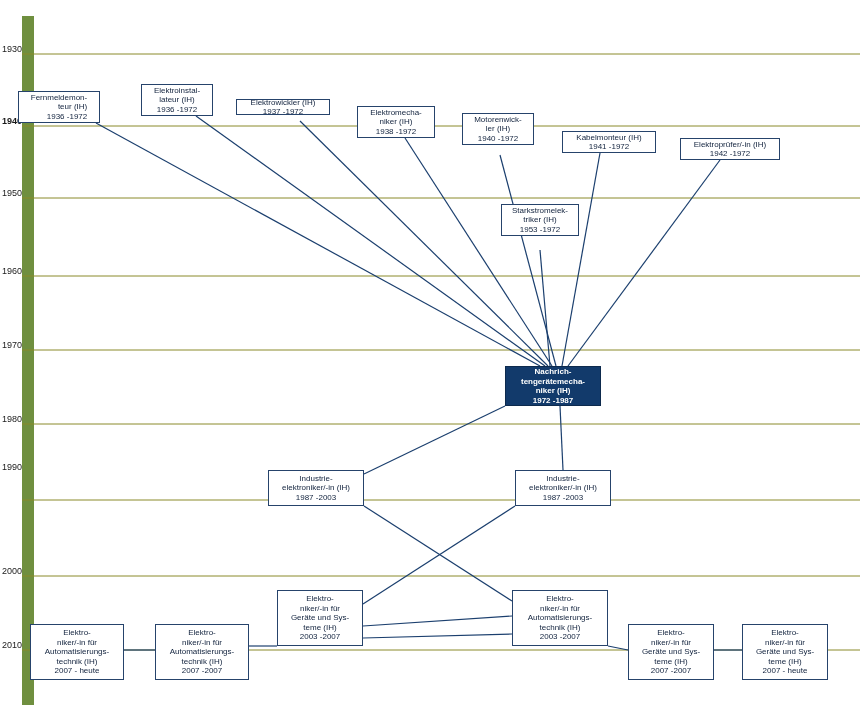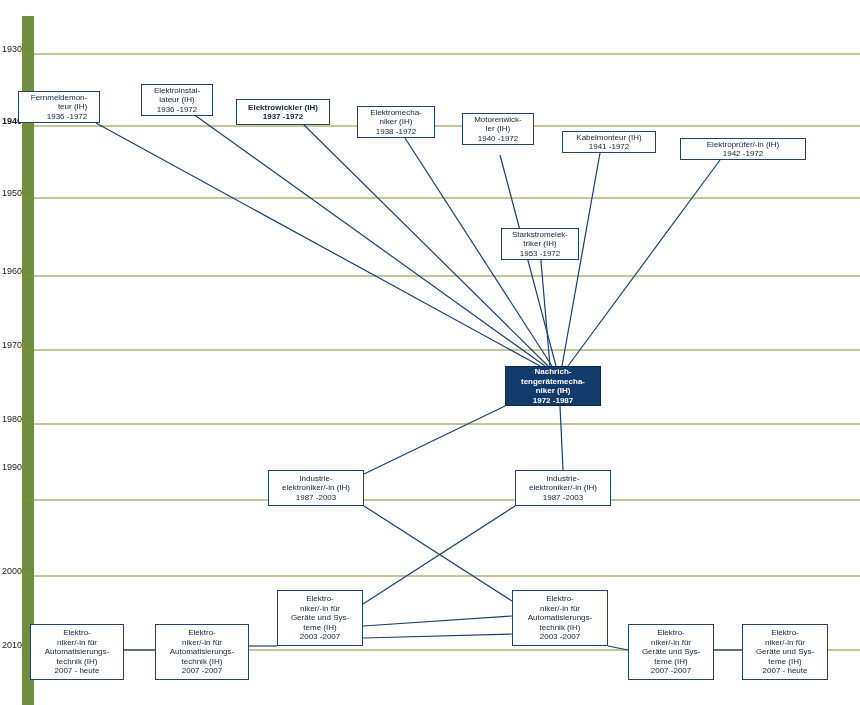--- a/index.html
+++ b/index.html
@@ -107,33 +107,33 @@
       <div class="decade-label" style="top: 550px;">2000</div>
       <div class="decade-label" style="top: 624px;">2010</div>
     </div>
   <div id="nodes">
       <div class="node" style="left: 18px; top: 75px; width: 82px; height: 32px; text-align: right;">Fernmeldemon-
 teur (IH)
 1936 -1972</div>
       <div class="node" style="left: 141px; top: 68px; width: 72px; height: 32px;">Elektroinstal-
 lateur (IH)
 1936 -1972</div>
-      <div class="node" style="left: 236px; top: 83px; width: 94px; height: 26px; font-weight: bold;">Elektrowickler (IH)
+      <div class="node" style="left: 236px; top: 83px; width: 94px; height: 16px;">Elektrowickler (IH)
 1937 -1972</div>
       <div class="node" style="left: 357px; top: 90px; width: 78px; height: 32px;">Elektromecha-
 niker (IH)
 1938 -1972</div>
       <div class="node" style="left: 462px; top: 97px; width: 72px; height: 32px;">Motorenwick-
 ler (IH)
 1940 -1972</div>
       <div class="node" style="left: 562px; top: 115px; width: 94px; height: 22px;">Kabelmonteur (IH)
 1941 -1972</div>
-      <div class="node" style="left: 680px; top: 122px; width: 126px; height: 22px;">Elektroprüfer/-in (IH)
+      <div class="node" style="left: 680px; top: 122px; width: 100px; height: 22px;">Elektroprüfer/-in (IH)
 1942 -1972</div>
-      <div class="node" style="left: 501px; top: 212px; width: 78px; height: 32px;">Starkstromelek-
+      <div class="node" style="left: 501px; top: 188px; width: 78px; height: 32px;">Starkstromelek-
 triker (IH)
 1953 -1972</div>
       <div class="node highlight" style="left: 505px; top: 350px; width: 96px; height: 40px;">Nachrich-
 tengerätemecha-
 niker (IH)
 1972 -1987</div>
       <div class="node" style="left: 268px; top: 454px; width: 96px; height: 36px;">Industrie-
 elektroniker/-in (IH)
 1987 -2003</div>
       <div class="node" style="left: 515px; top: 454px; width: 96px; height: 36px;">Industrie-

